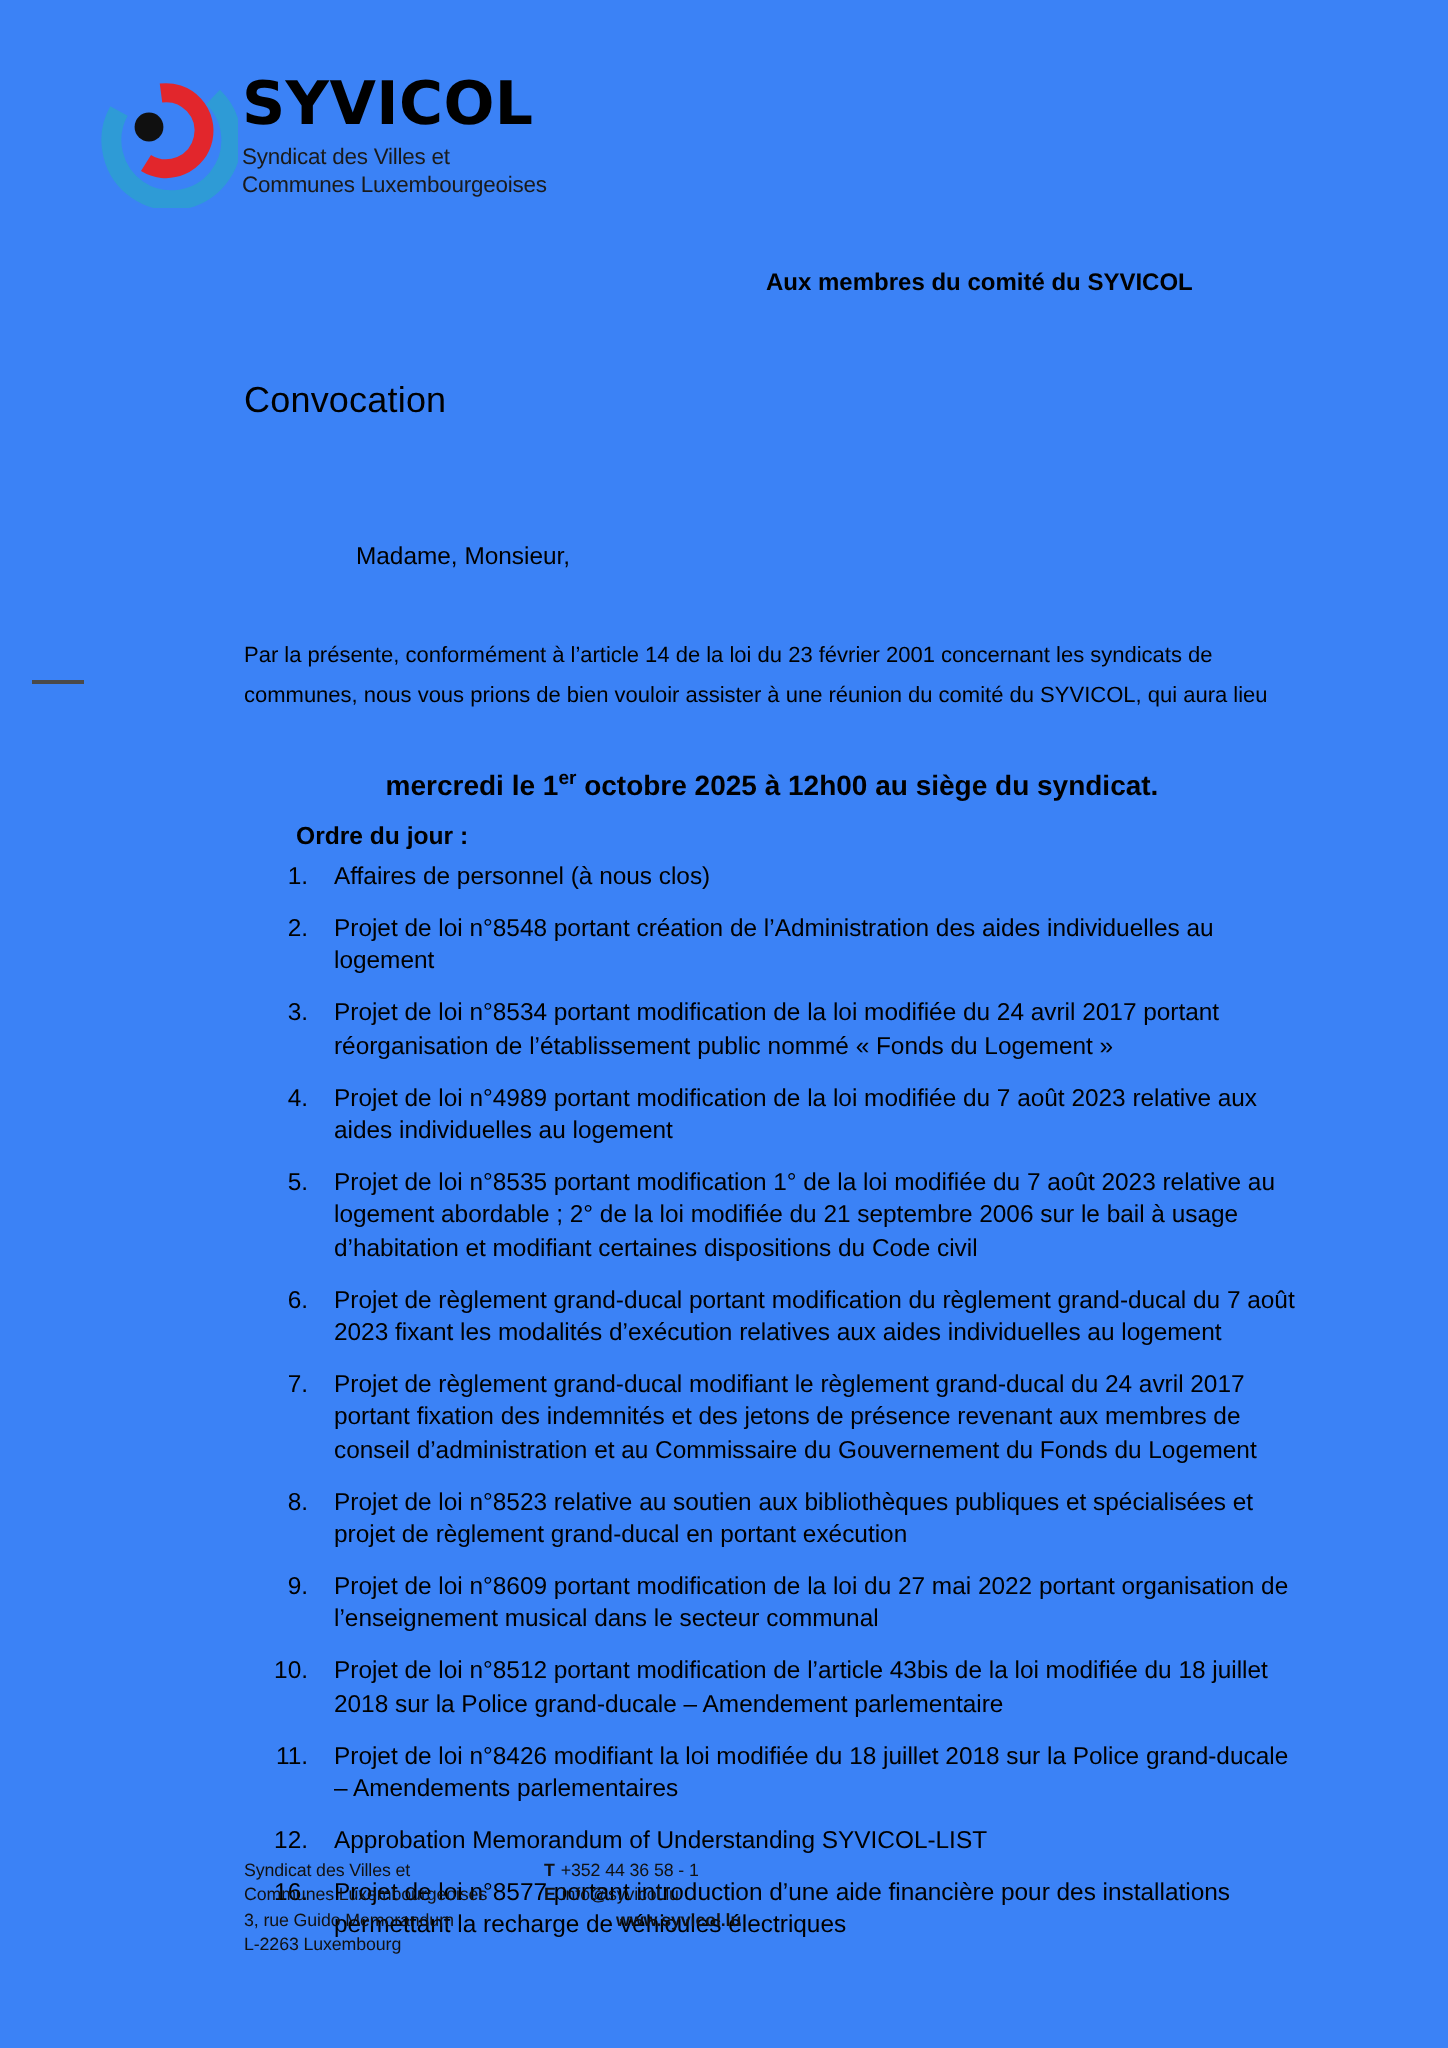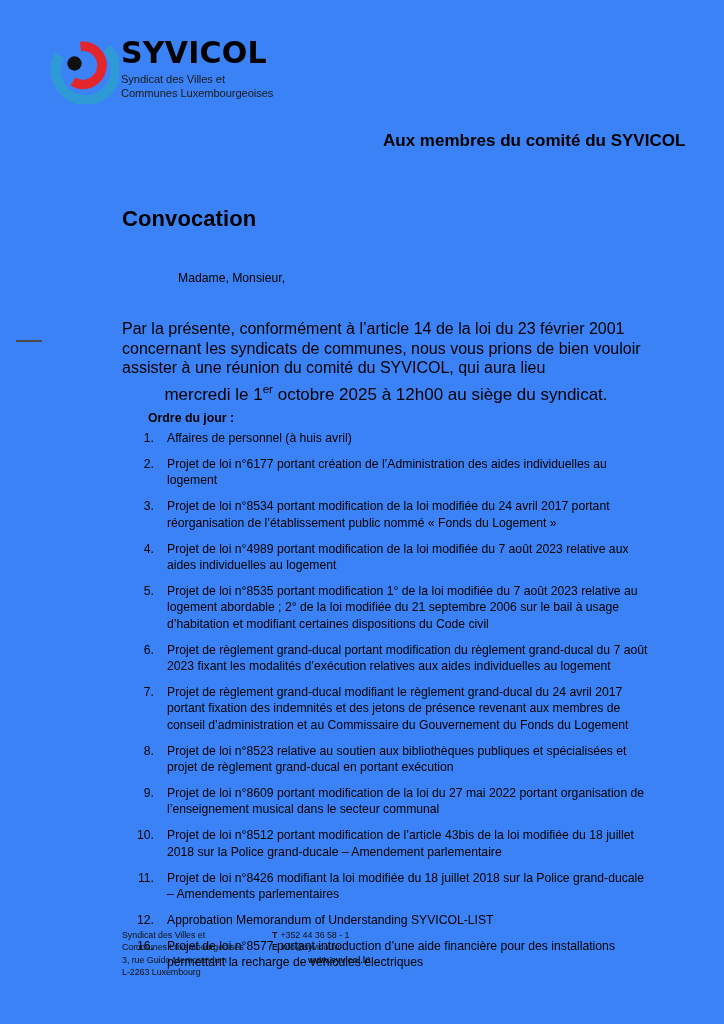--- a/index.html
+++ b/index.html
@@ -55,32 +55,32 @@
     color: #1a1a1a;
     margin-top: 3px;
     letter-spacing: -0.1px;
   }
 
   
   .addressee {
     position: absolute;
     left: 383px;
     top: 133px;
-    font-size: 17px;
+    font-size: 12px;
     font-weight: bold;
     line-height: 16px;
   }
 
   
   .doc-title {
     position: absolute;
     left: 122px;
-    top: 205px;
-    font-size: 22px;
-    font-weight: bold;
+    top: 186px;
+    font-size: 18px;
+    font-weight: normal;
     letter-spacing: 0.1px;
     line-height: 28px;
   }
 
   
   .salutation {
     position: absolute;
     left: 178px;
     top: 270px;
     font-size: 12.2px;
@@ -96,33 +96,33 @@
     height: 2px;
     background: #4a4a4a;
   }
 
   
   .intro {
     position: absolute;
     left: 122px;
     top: 319px;
     width: 528px;
-    font-size: 16px;
+    font-size: 11px;
     line-height: 19.5px;
     text-align: left;
   }
 
   
   .meeting-line {
     position: absolute;
     left: 122px;
     top: 381px;
     width: 528px;
-    font-size: 17px;
-    font-weight: normal;
+    font-size: 14px;
+    font-weight: bold;
     text-align: center;
     line-height: 17px;
   }
 
   
   .agenda-heading {
     position: absolute;
     left: 122px;
     top: 410px;
     font-size: 12.3px;
@@ -223,25 +223,25 @@
 
   <div class="intro">Par la présente, conformément à l’article 14 de la loi du 23 février 2001 concernant les syndicats de communes, nous vous prions de bien vouloir assister à une réunion du comité du SYVICOL, qui aura lieu</div>
 
   <div class="meeting-line">mercredi le 1<sup style="font-size:0.68em;">er</sup> octobre 2025 à 12h00 au siège du syndicat.</div>
 
   <div class="agenda-heading">Ordre du jour :</div>
 
   <ol class="agenda-list">
     <li class="agenda-item">
       <span class="agenda-num">1.</span>
-      <span class="agenda-text">Affaires de personnel (à huis avril)</span>
+      <span class="agenda-text">Affaires de personnel (à nous clos)</span>
     </li>
     <li class="agenda-item">
       <span class="agenda-num">2.</span>
-      <span class="agenda-text">Projet de loi n°6177 portant création de l’Administration des aides individuelles au logement</span>
+      <span class="agenda-text">Projet de loi n°8548 portant création de l’Administration des aides individuelles au logement</span>
     </li>
     <li class="agenda-item">
       <span class="agenda-num">3.</span>
       <span class="agenda-text">Projet de loi n°8534 portant modification de la loi modifiée du 24 avril 2017 portant réorganisation de l’établissement public nommé « Fonds du Logement »</span>
     </li>
     <li class="agenda-item">
       <span class="agenda-num">4.</span>
       <span class="agenda-text">Projet de loi n°4989 portant modification de la loi modifiée du 7 août 2023 relative aux aides individuelles au logement</span>
     </li>
     <li class="agenda-item">

